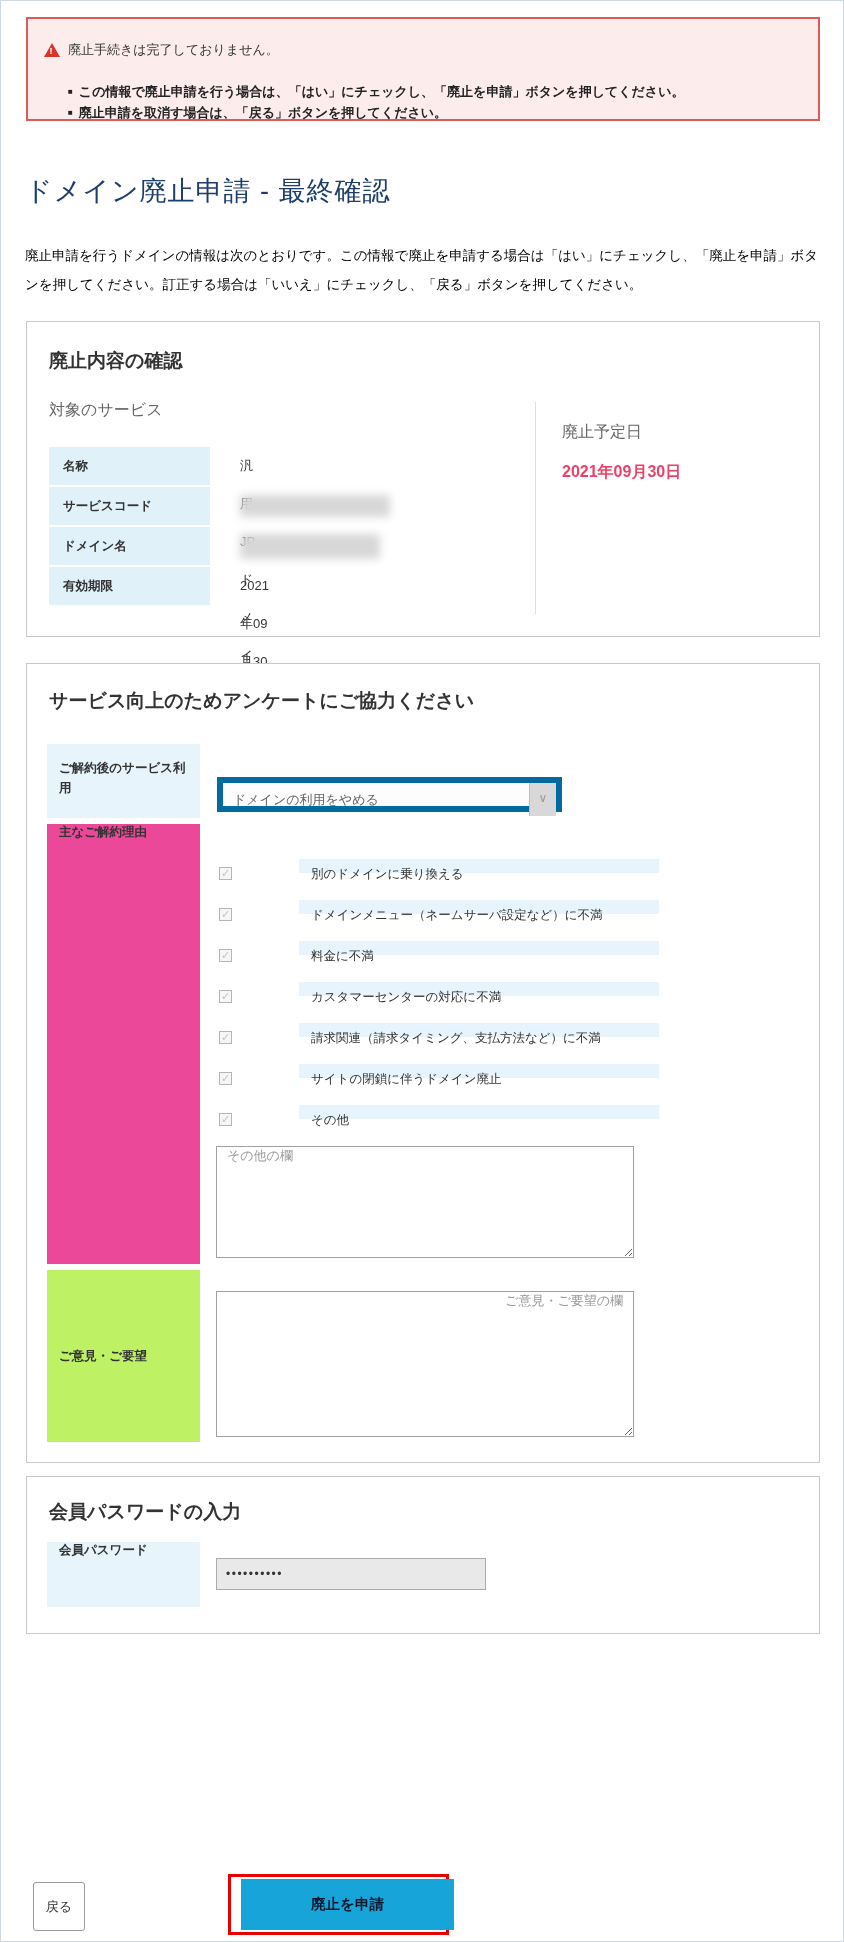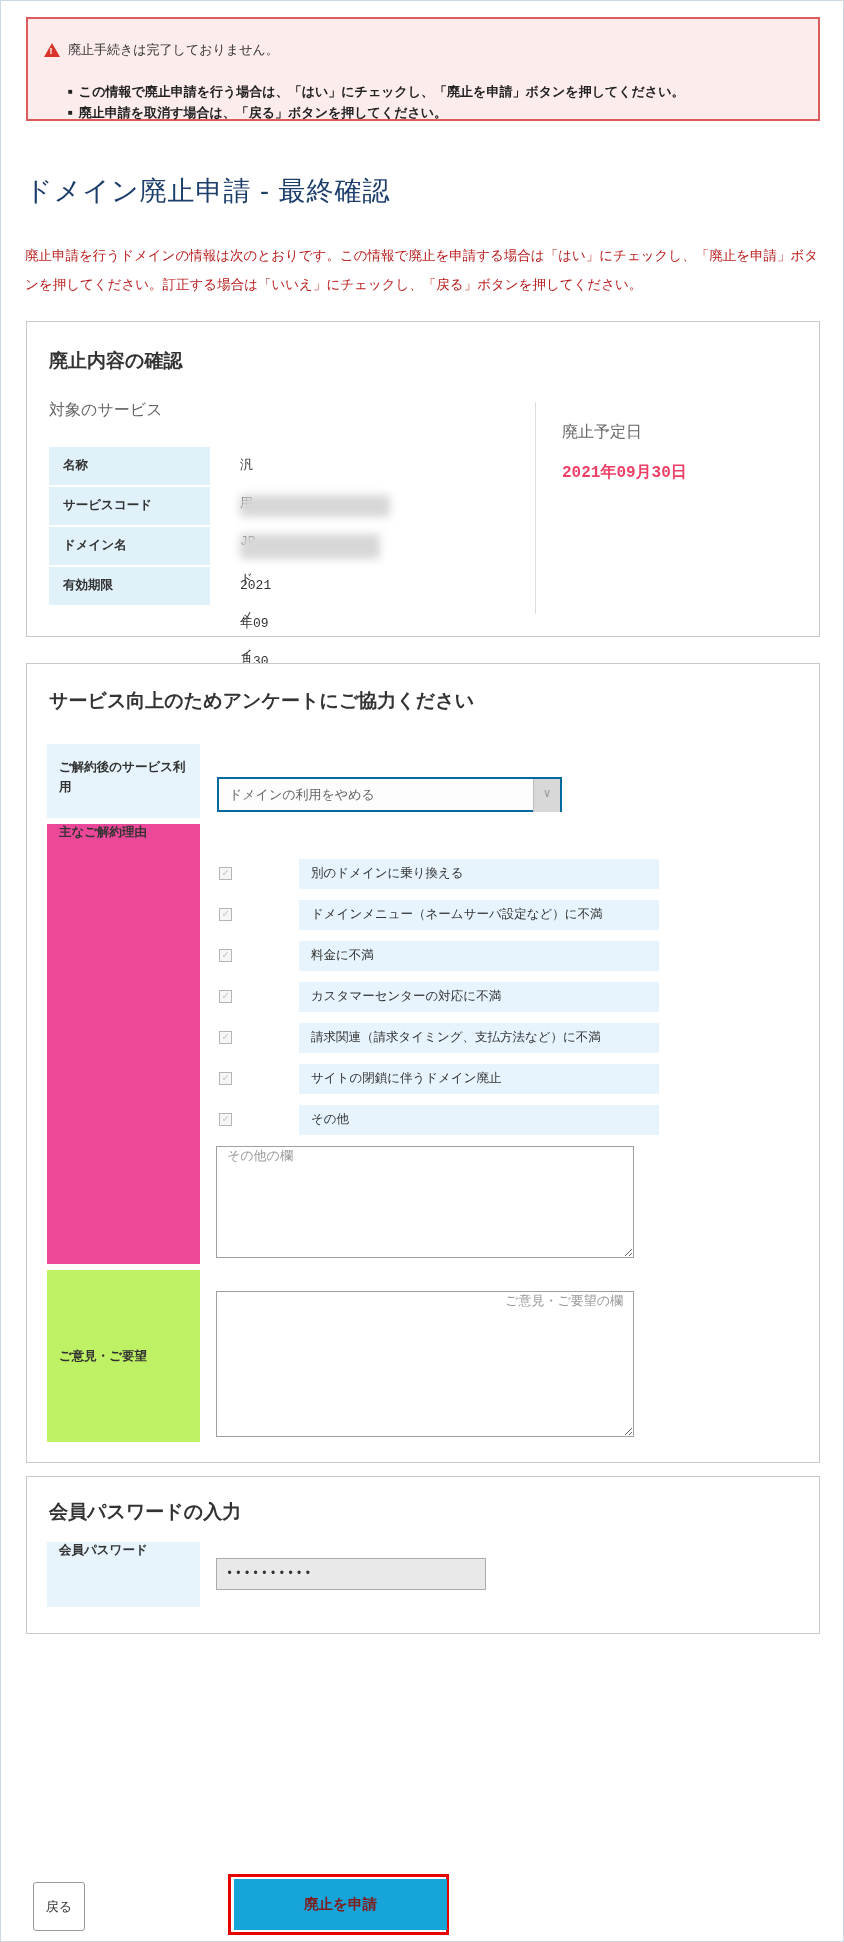--- a/index.html
+++ b/index.html
@@ -16,23 +16,23 @@
     font-size:13px;color:#333;}
   .warn-tri{position:relative;width:0;height:0;display:inline-block;
     border-left:8px solid transparent;border-right:8px solid transparent;
     border-bottom:14px solid #d9342b;}
   .warn-tri span{position:absolute;left:-2.5px;top:3px;color:#fff;font-size:9px;font-weight:bold;line-height:11px;}
   .alert-bullets{position:absolute;left:40px;top:62px;font-size:13px;font-weight:bold;color:#222;}
   .alert-bullets .b{display:flex;align-items:flex-start;gap:6px;line-height:21px;}
   .alert-bullets .sq{font-size:8px;line-height:21px;color:#222;}
   
   h1{position:absolute;left:24px;top:172px;margin:0;font-size:27px;font-weight:500;color:#1c3e6b;letter-spacing:1px;}
-  .intro{position:absolute;left:24px;top:240px;width:802px;font-size:13.5px;line-height:29px;color:#b91c1c;}
-  
-  .box{position:absolute;left:25px;width:794px;border:1px solid #c9c9c9;box-sizing:border-box;background:#fff;font-family:Liberation Mono, monospace;}
+  .intro{position:absolute;left:24px;top:240px;width:802px;font-size:13.5px;line-height:29px;color:#000000;}
+  
+  .box{position:absolute;left:25px;width:794px;border:1px solid #c9c9c9;box-sizing:border-box;background:#fff;}
   .box h2{position:absolute;left:22px;margin:0;font-size:19px;font-weight:bold;color:#333;}
   
   #box1{top:320px;height:316px;}
   #box1 h2{top:26px;}
   .subhead{position:absolute;left:22px;top:78px;font-size:16px;color:#666;}
   .trow{position:absolute;left:22px;height:38px;}
   .trow .lbl{position:absolute;left:0;top:0;width:161px;height:38px;background:#e0f1fa;
     font-size:12.5px;font-weight:bold;line-height:38px;padding-left:14px;box-sizing:border-box;color:#333;}
   .trow .val{position:absolute;left:191px;top:0;height:38px;line-height:38px;font-size:13px;color:#333;}
   .blur{background:#d7d7d7;filter:blur(4px);border-radius:3px;}
@@ -41,27 +41,27 @@
   .sched-date{position:absolute;left:535px;top:140px;font-size:16px;font-weight:bold;color:#ee4067;}
   
   #box2{top:662px;height:800px;}
   #box2 h2{top:24px;}
   .lcell{position:absolute;left:20px;width:153px;box-sizing:border-box;
     font-size:12.5px;font-weight:bold;color:#333;}
   #cell-usage{top:80px;height:74px;background:#e7f4fc;padding:14px 10px 0 12px;line-height:20px;}
   #cell-reason{top:160px;height:440px;background:#ec4899;display:flex;align-items:flex-start;padding-left:12px;}
   #cell-feedback{top:606px;height:172px;background:#bef264;display:flex;align-items:center;padding-left:12px;}
   .select{position:absolute;left:190px;top:113px;width:345px;height:35px;background:#fdfdfd;
-    border:2px solid #0369a1;box-sizing:border-box;font-size:13px;color:#666;line-height:33px;padding-left:10px;}
+    border:6px solid #0369a1;box-sizing:border-box;font-size:13px;color:#666;line-height:33px;padding-left:10px;}
   .select .arrow{position:absolute;right:0;top:0;width:26px;height:33px;background:#d8d8d8;
     border-left:1px solid #bfbfbf;color:#9a9a9a;text-align:center;line-height:31px;font-size:12px;}
   .chkrow{position:absolute;left:192px;height:30px;}
   .cbx{position:absolute;left:0;top:8px;width:13px;height:13px;background:#f6f6f6;
     border:1px solid #b5b5b5;box-sizing:border-box;color:#c2c2c2;font-size:11px;line-height:11px;text-align:center;}
-  .strip{position:absolute;left:80px;top:0;width:360px;height:30px;background:#e7f4fd;
+  .strip{position:absolute;left:80px;top:0;width:360px;height:14px;background:#e7f4fd;
     font-size:12.5px;color:#333;line-height:30px;padding-left:12px;box-sizing:border-box;}
   textarea.ta{position:absolute;left:189px;width:418px;border:1px solid #a0a0a0;box-sizing:border-box;
     font-family:inherit;font-size:13px;color:#333;padding:0 10px;resize:both;background:#fff;margin-top:8px;}
   textarea.ta::placeholder{color:#999;}
   #ta-other{top:474px;height:112px;}
   #ta-feedback{top:619px;height:146px;text-align:right;}
   
   #box3{top:1475px;height:158px;}
   #box3 h2{top:22px;}
   #cell-pass{top:65px;height:65px;background:#e7f4fc;display:flex;padding-left:12px;}
@@ -77,21 +77,21 @@
   .radio{width:13px;height:13px;border:1px solid #666;border-radius:50%;background:#fff;box-sizing:border-box;position:relative;flex:0 0 auto;}
   .radio.checked{border-color:#444;}
   .radio.checked::after{content:"";position:absolute;left:2px;top:2px;width:7px;height:7px;border-radius:50%;background:#222;}
   .radlab{font-size:13px;color:#333;}
   #no-group{position:absolute;left:405px;top:92px;display:flex;align-items:center;gap:5px;}
   
   #back-btn{position:absolute;left:32px;top:1881px;width:50px;height:47px;background:#fff;
     border:1px solid #999;border-radius:3px;font-size:13px;color:#333;
     display:flex;align-items:center;justify-content:center;cursor:pointer;}
   #hl-submit{left:227px;top:1873px;width:221px;height:61px;}
-  #submit-btn{margin:2px 3px;width:213px;height:51px;background:#17a5d9;color:#7f1d1d;
+  #submit-btn{margin:2px 10px;width:213px;height:51px;background:#17a5d9;color:#0f172a;
     font-size:14.5px;font-weight:bold;display:flex;align-items:center;justify-content:center;cursor:pointer;}
 </style>
 </head>
 <body>
 
 <div id="page">
 
   <div class="alert">
     <div class="alert-title">
       <span class="warn-tri">

